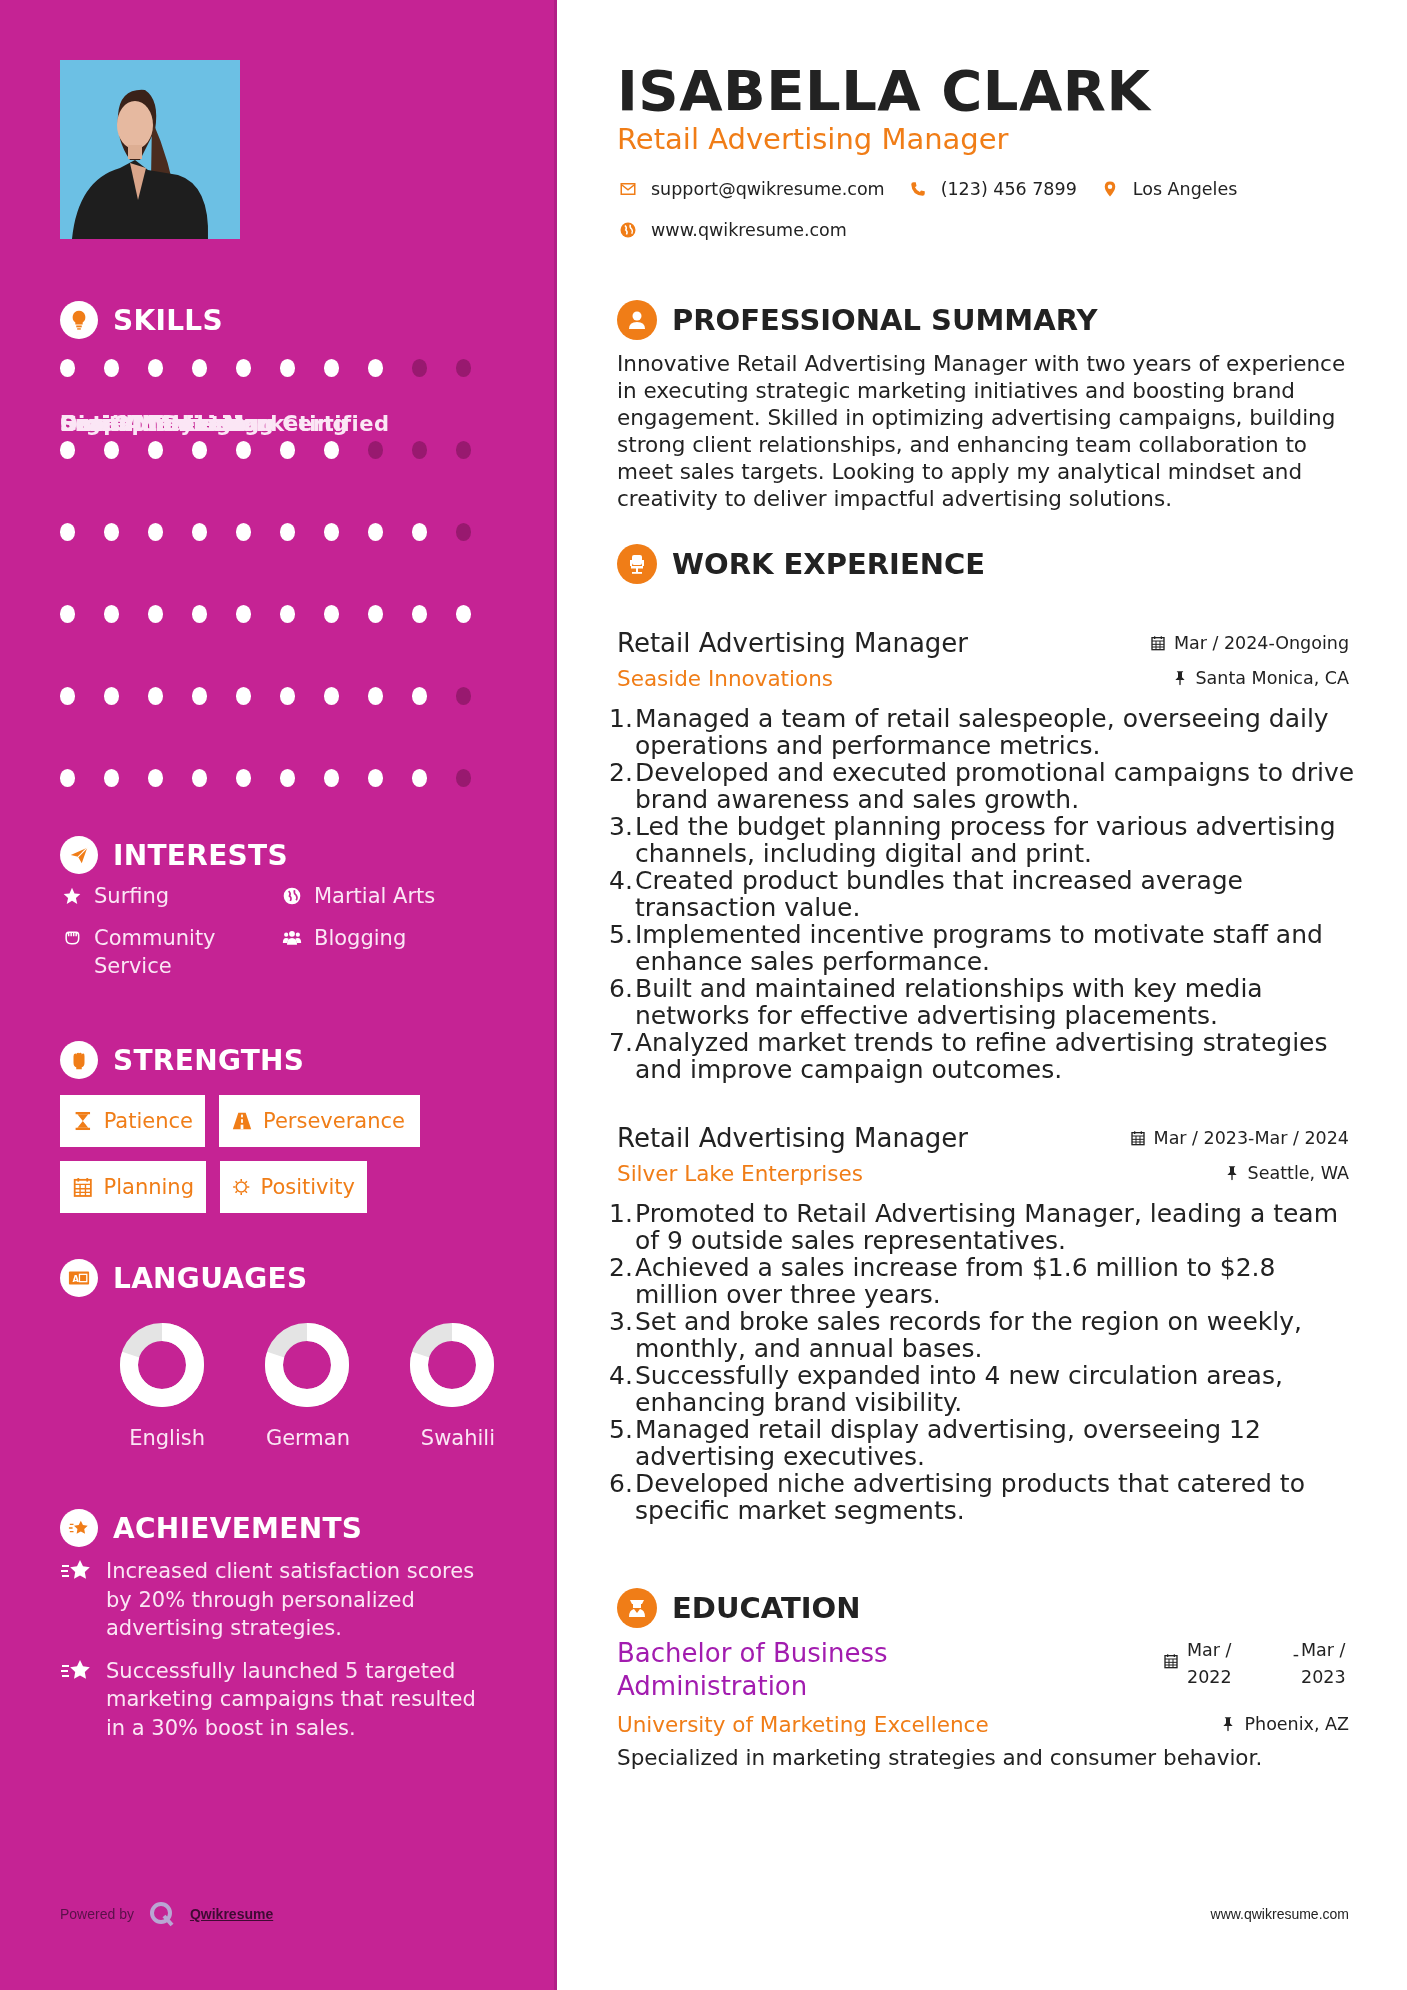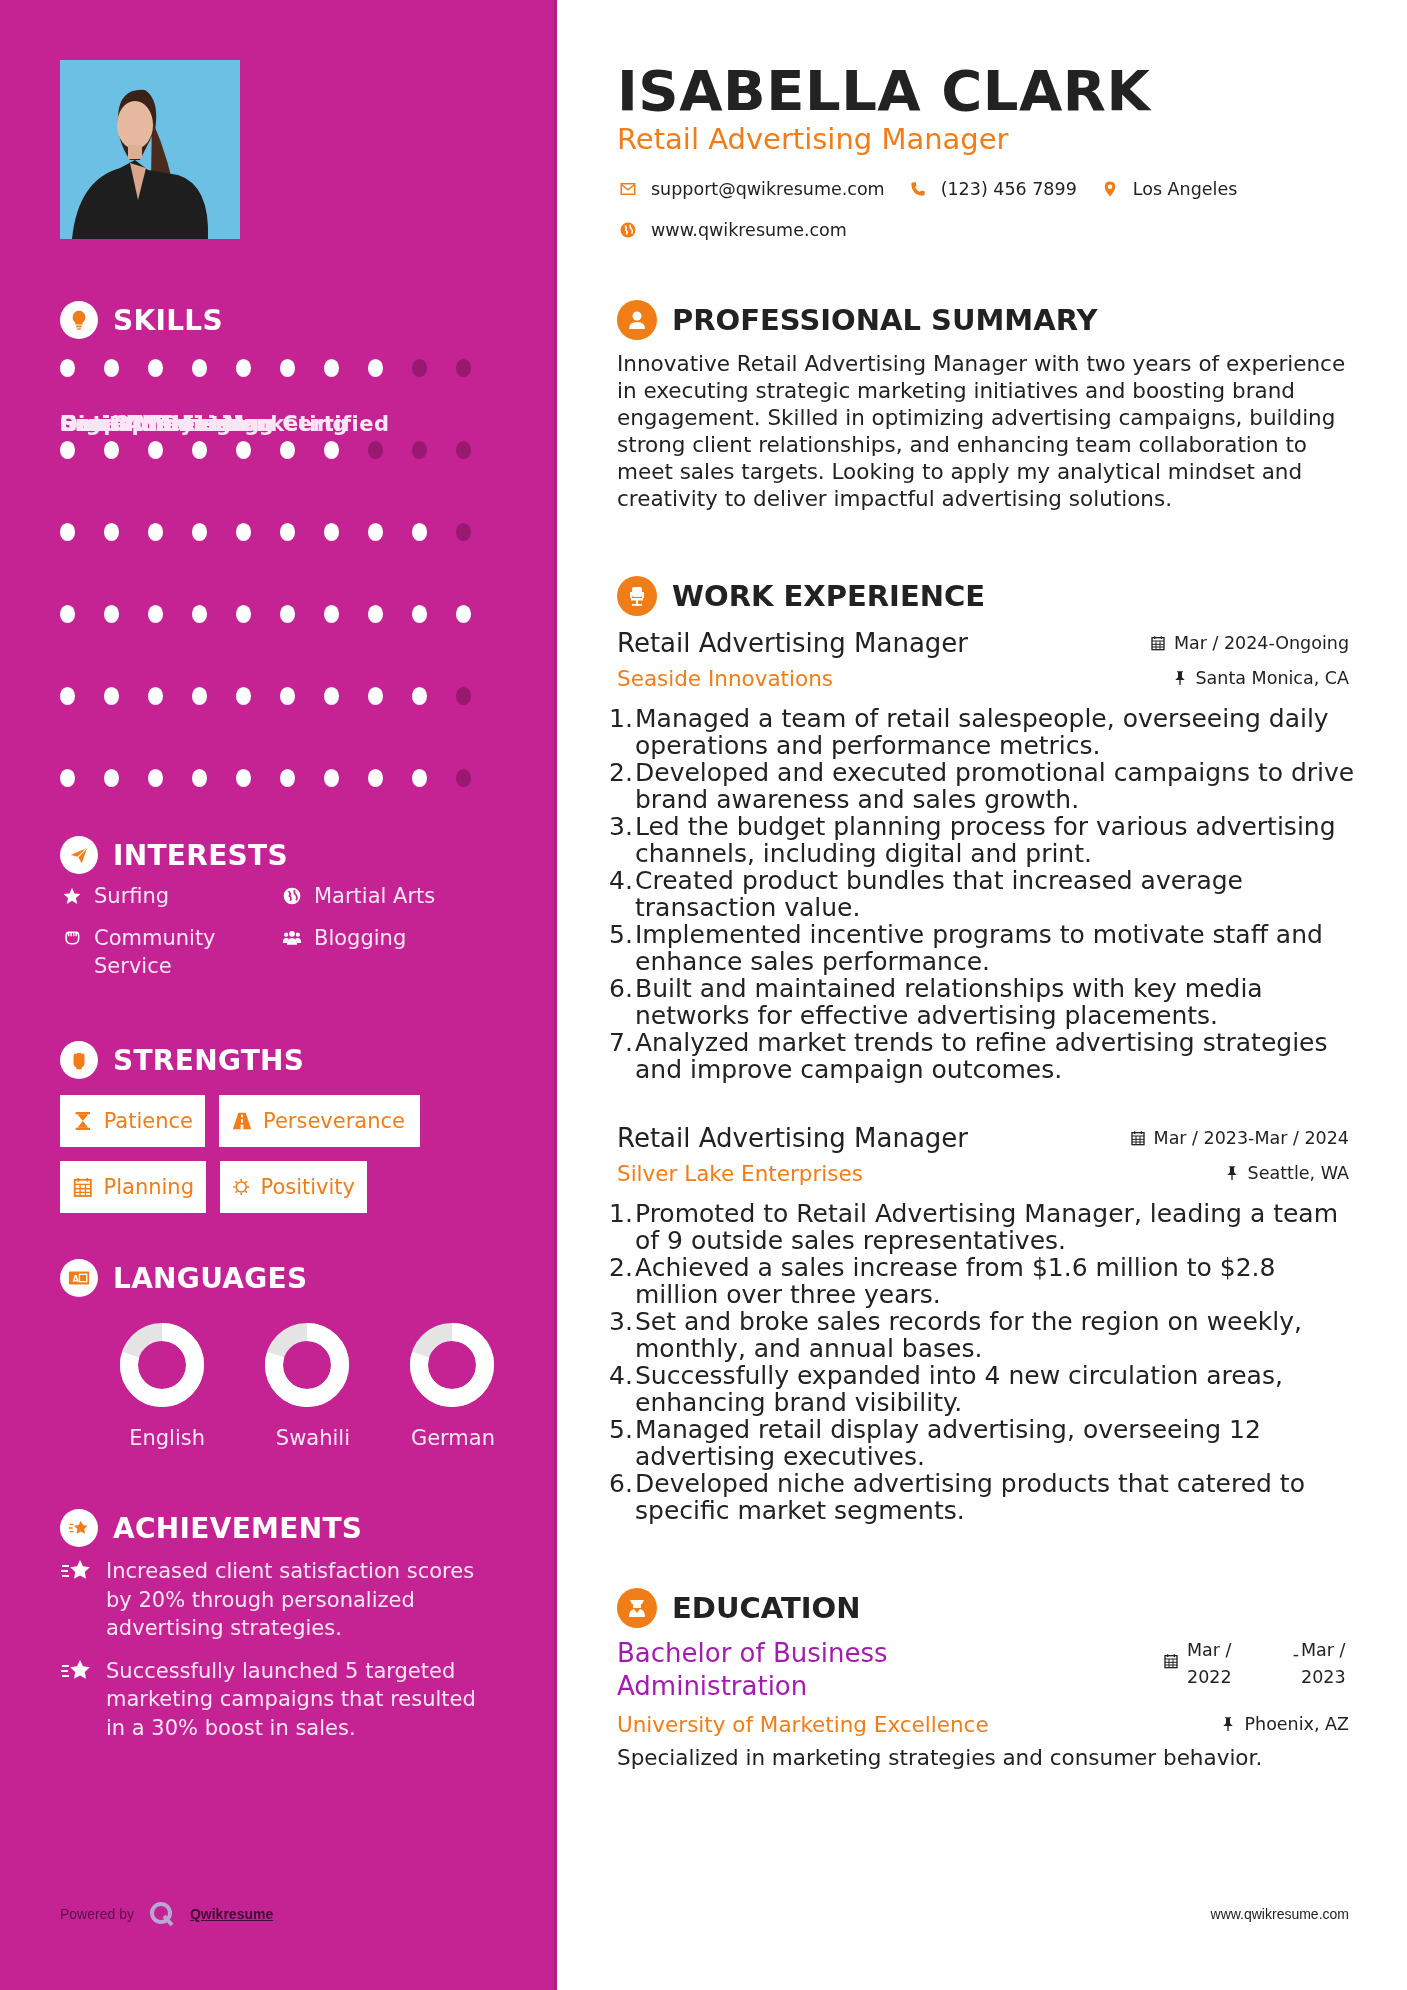--- a/index.html
+++ b/index.html
@@ -334,28 +334,28 @@
           <circle cx="43" cy="43" r="33" fill="none" stroke="#e4e4e4" stroke-width="18"></circle>
           <circle cx="43" cy="43" r="33" fill="none" stroke="#ffffff" stroke-width="18" stroke-dasharray="165.8760921095411 207.34511513692635" transform="rotate(-90 43 43)"></circle>
         </svg>
       <span class="lbl">English</span>
     </div>
     <div class="lang">
       <svg viewBox="0 0 86 86">
           <circle cx="43" cy="43" r="33" fill="none" stroke="#e4e4e4" stroke-width="18"></circle>
           <circle cx="43" cy="43" r="33" fill="none" stroke="#ffffff" stroke-width="18" stroke-dasharray="165.8760921095411 207.34511513692635" transform="rotate(-90 43 43)"></circle>
         </svg>
-      <span class="lbl">Swahili</span>
+      <span class="lbl">German</span>
     </div>
     <div class="lang">
       <svg viewBox="0 0 86 86">
           <circle cx="43" cy="43" r="33" fill="none" stroke="#e4e4e4" stroke-width="18"></circle>
           <circle cx="43" cy="43" r="33" fill="none" stroke="#ffffff" stroke-width="18" stroke-dasharray="165.8760921095411 207.34511513692635" transform="rotate(-90 43 43)"></circle>
         </svg>
-      <span class="lbl">German</span>
+      <span class="lbl">Swahili</span>
     </div>
   </div>
 
   <div class="s-head" style="top:1509px">
     <span class="ic">
       <svg viewBox="0 0 24 24">
           <path d="M14 4l2.3 4.8 5.2.7-3.8 3.6.9 5.2L14 15.8l-4.6 2.5.9-5.2L6.5 9.5l5.2-.7z" fill="#f07d17"></path>
           <path d="M2 8 H6 M1 12 H5 M2 16 H6" stroke="#f07d17" stroke-width="1.5"></path>
         </svg>
     </span>
@@ -434,21 +434,21 @@
     <span class="ic">
         <svg viewBox="0 0 24 24">
           <circle cx="12" cy="8" r="4.5" fill="#ffffff"></circle>
           <path d="M4 21 Q4 14 12 14 Q20 14 20 21 Z" fill="#ffffff"></path>
         </svg>
       </span>
     <span class="tt">PROFESSIONAL SUMMARY</span>
   </div>
   <p class="summary">Innovative Retail Advertising Manager with two years of experience in executing strategic marketing initiatives and boosting brand engagement. Skilled in optimizing advertising campaigns, building strong client relationships, and enhancing team collaboration to meet sales targets. Looking to apply my analytical mindset and creativity to deliver impactful advertising solutions.</p>
 
-  <div class="m-head" style="top:576px">
+  <div class="m-head" style="top:544px">
     <span class="ic">
         <svg viewBox="0 0 24 24">
           <rect x="7" y="3" width="10" height="10" rx="2" fill="#ffffff"></rect>
           <rect x="5" y="8" width="2" height="6" fill="#ffffff"></rect>
           <rect x="17" y="8" width="2" height="6" fill="#ffffff"></rect>
           <rect x="6" y="14" width="12" height="2.5" fill="#ffffff"></rect>
           <rect x="11" y="16" width="2" height="4" fill="#ffffff"></rect>
           <rect x="7" y="20" width="10" height="1.8" fill="#ffffff"></rect>
         </svg>
       </span>

